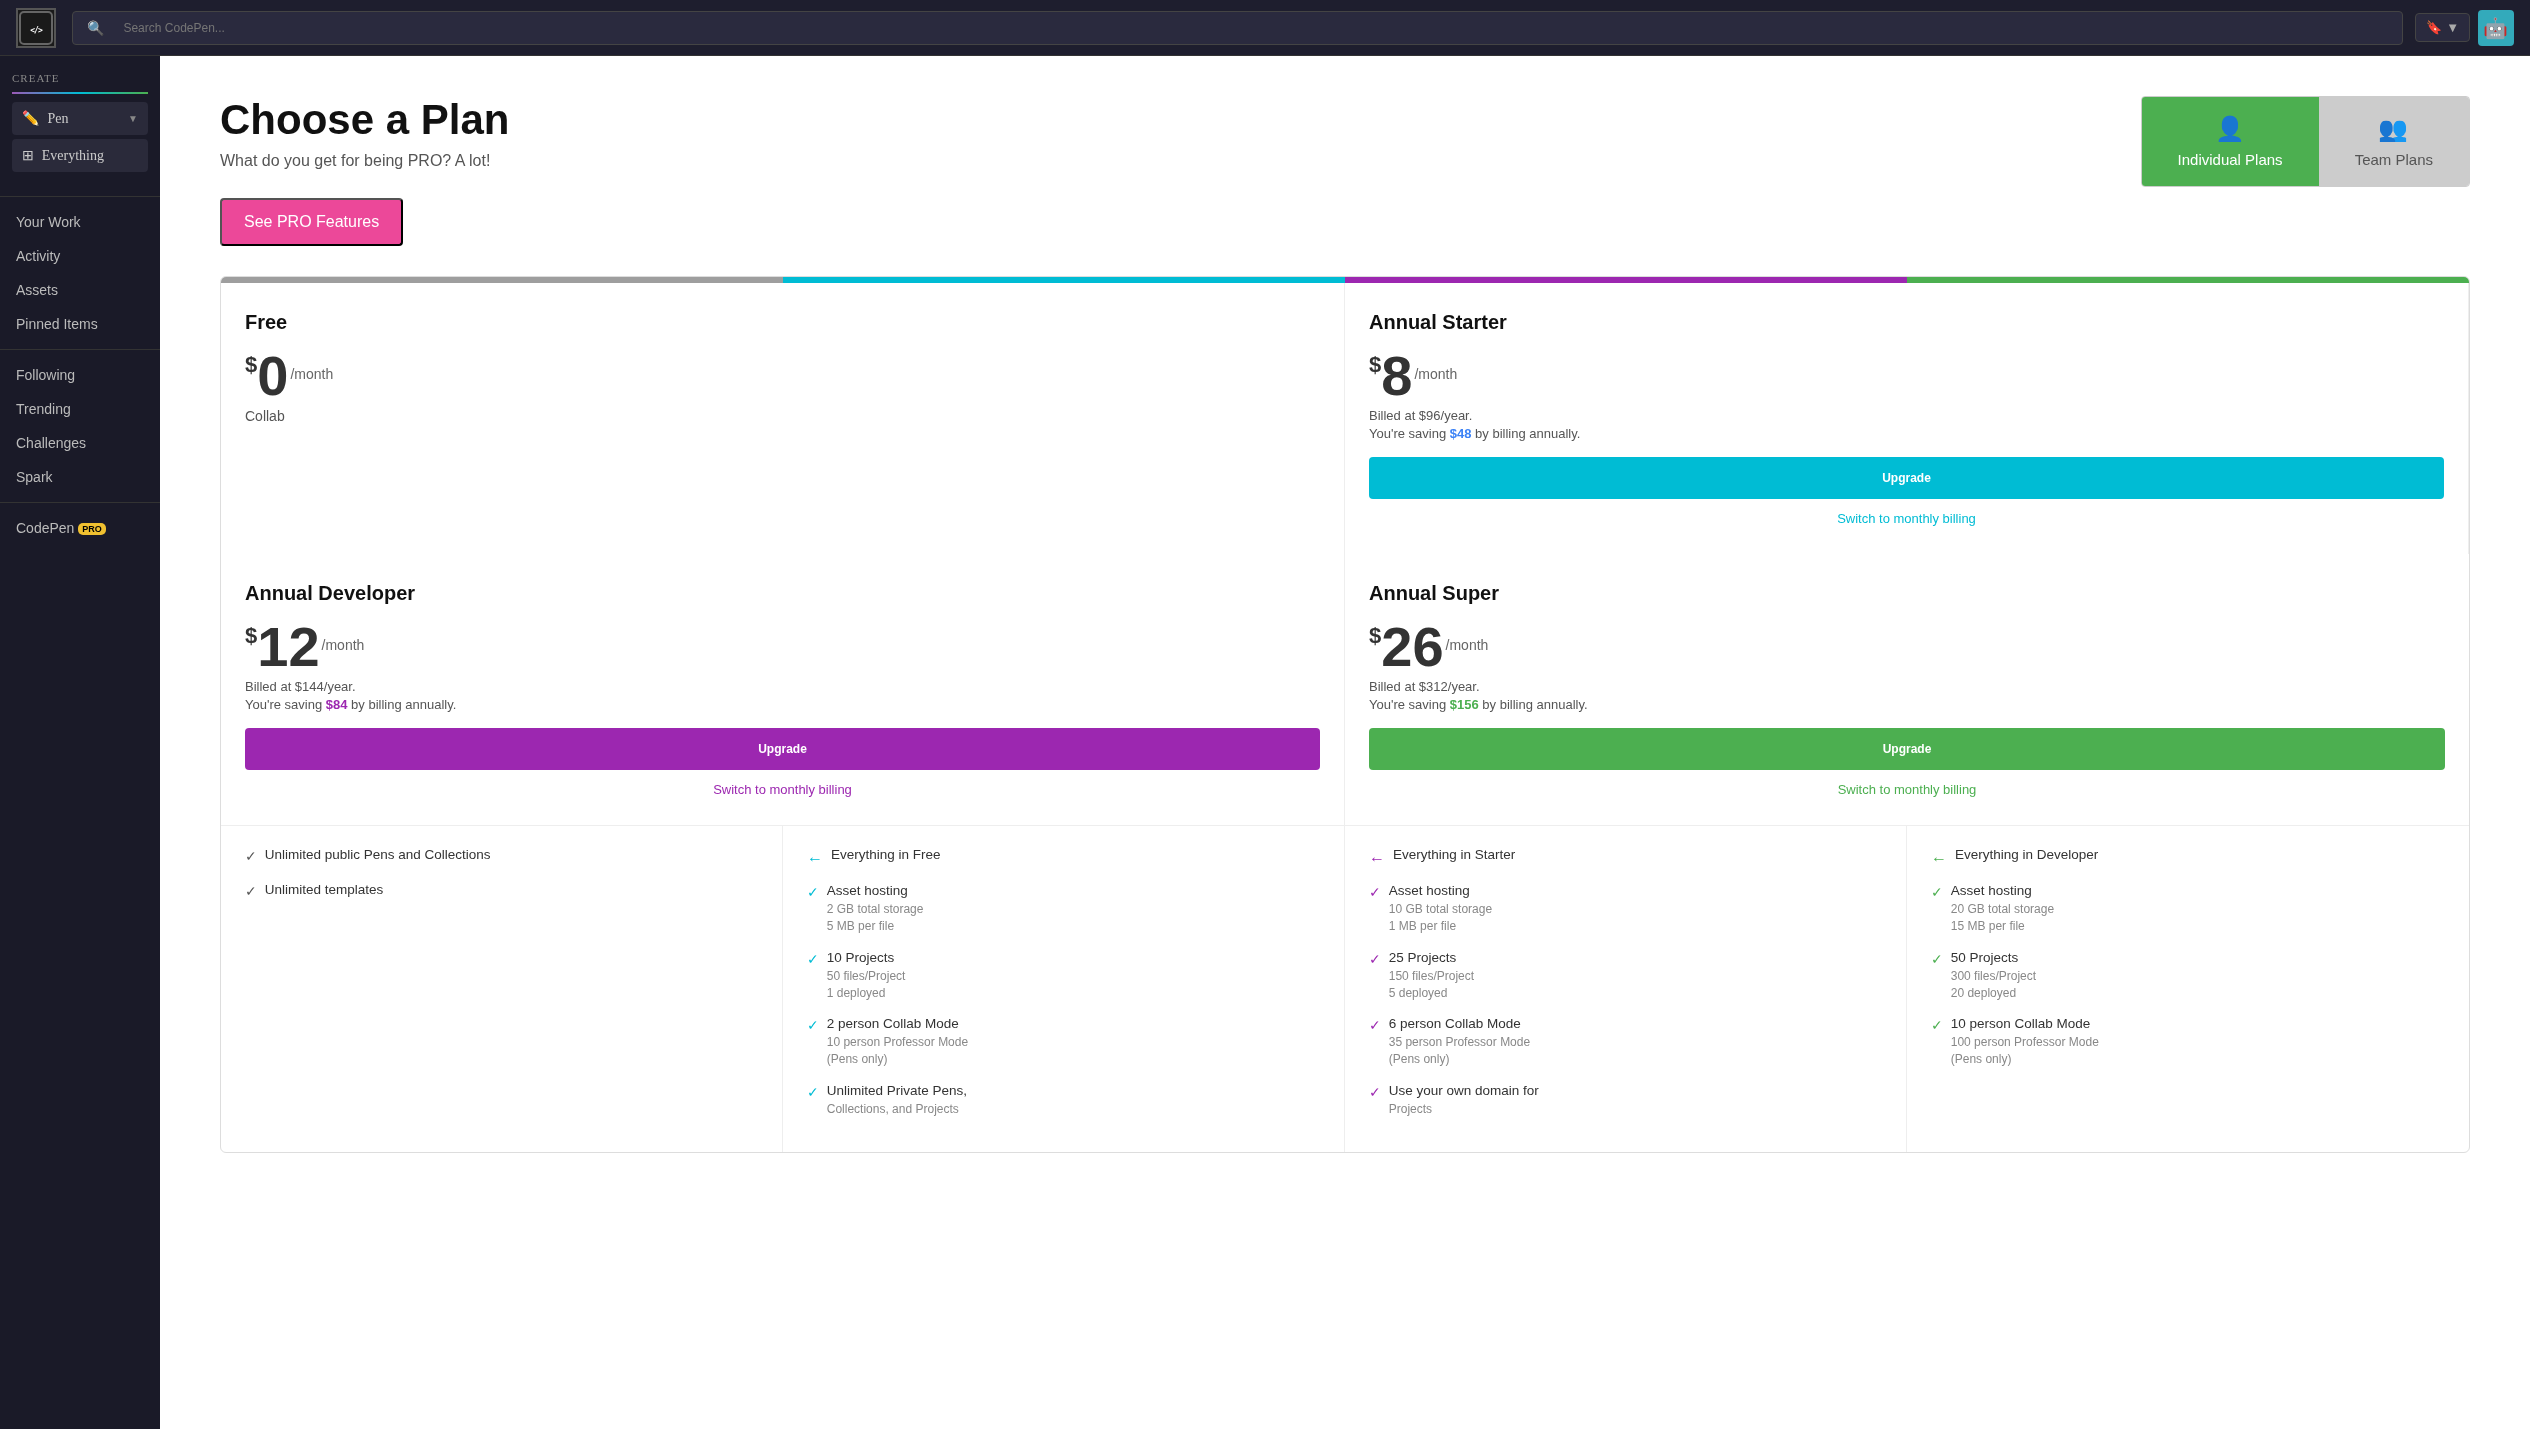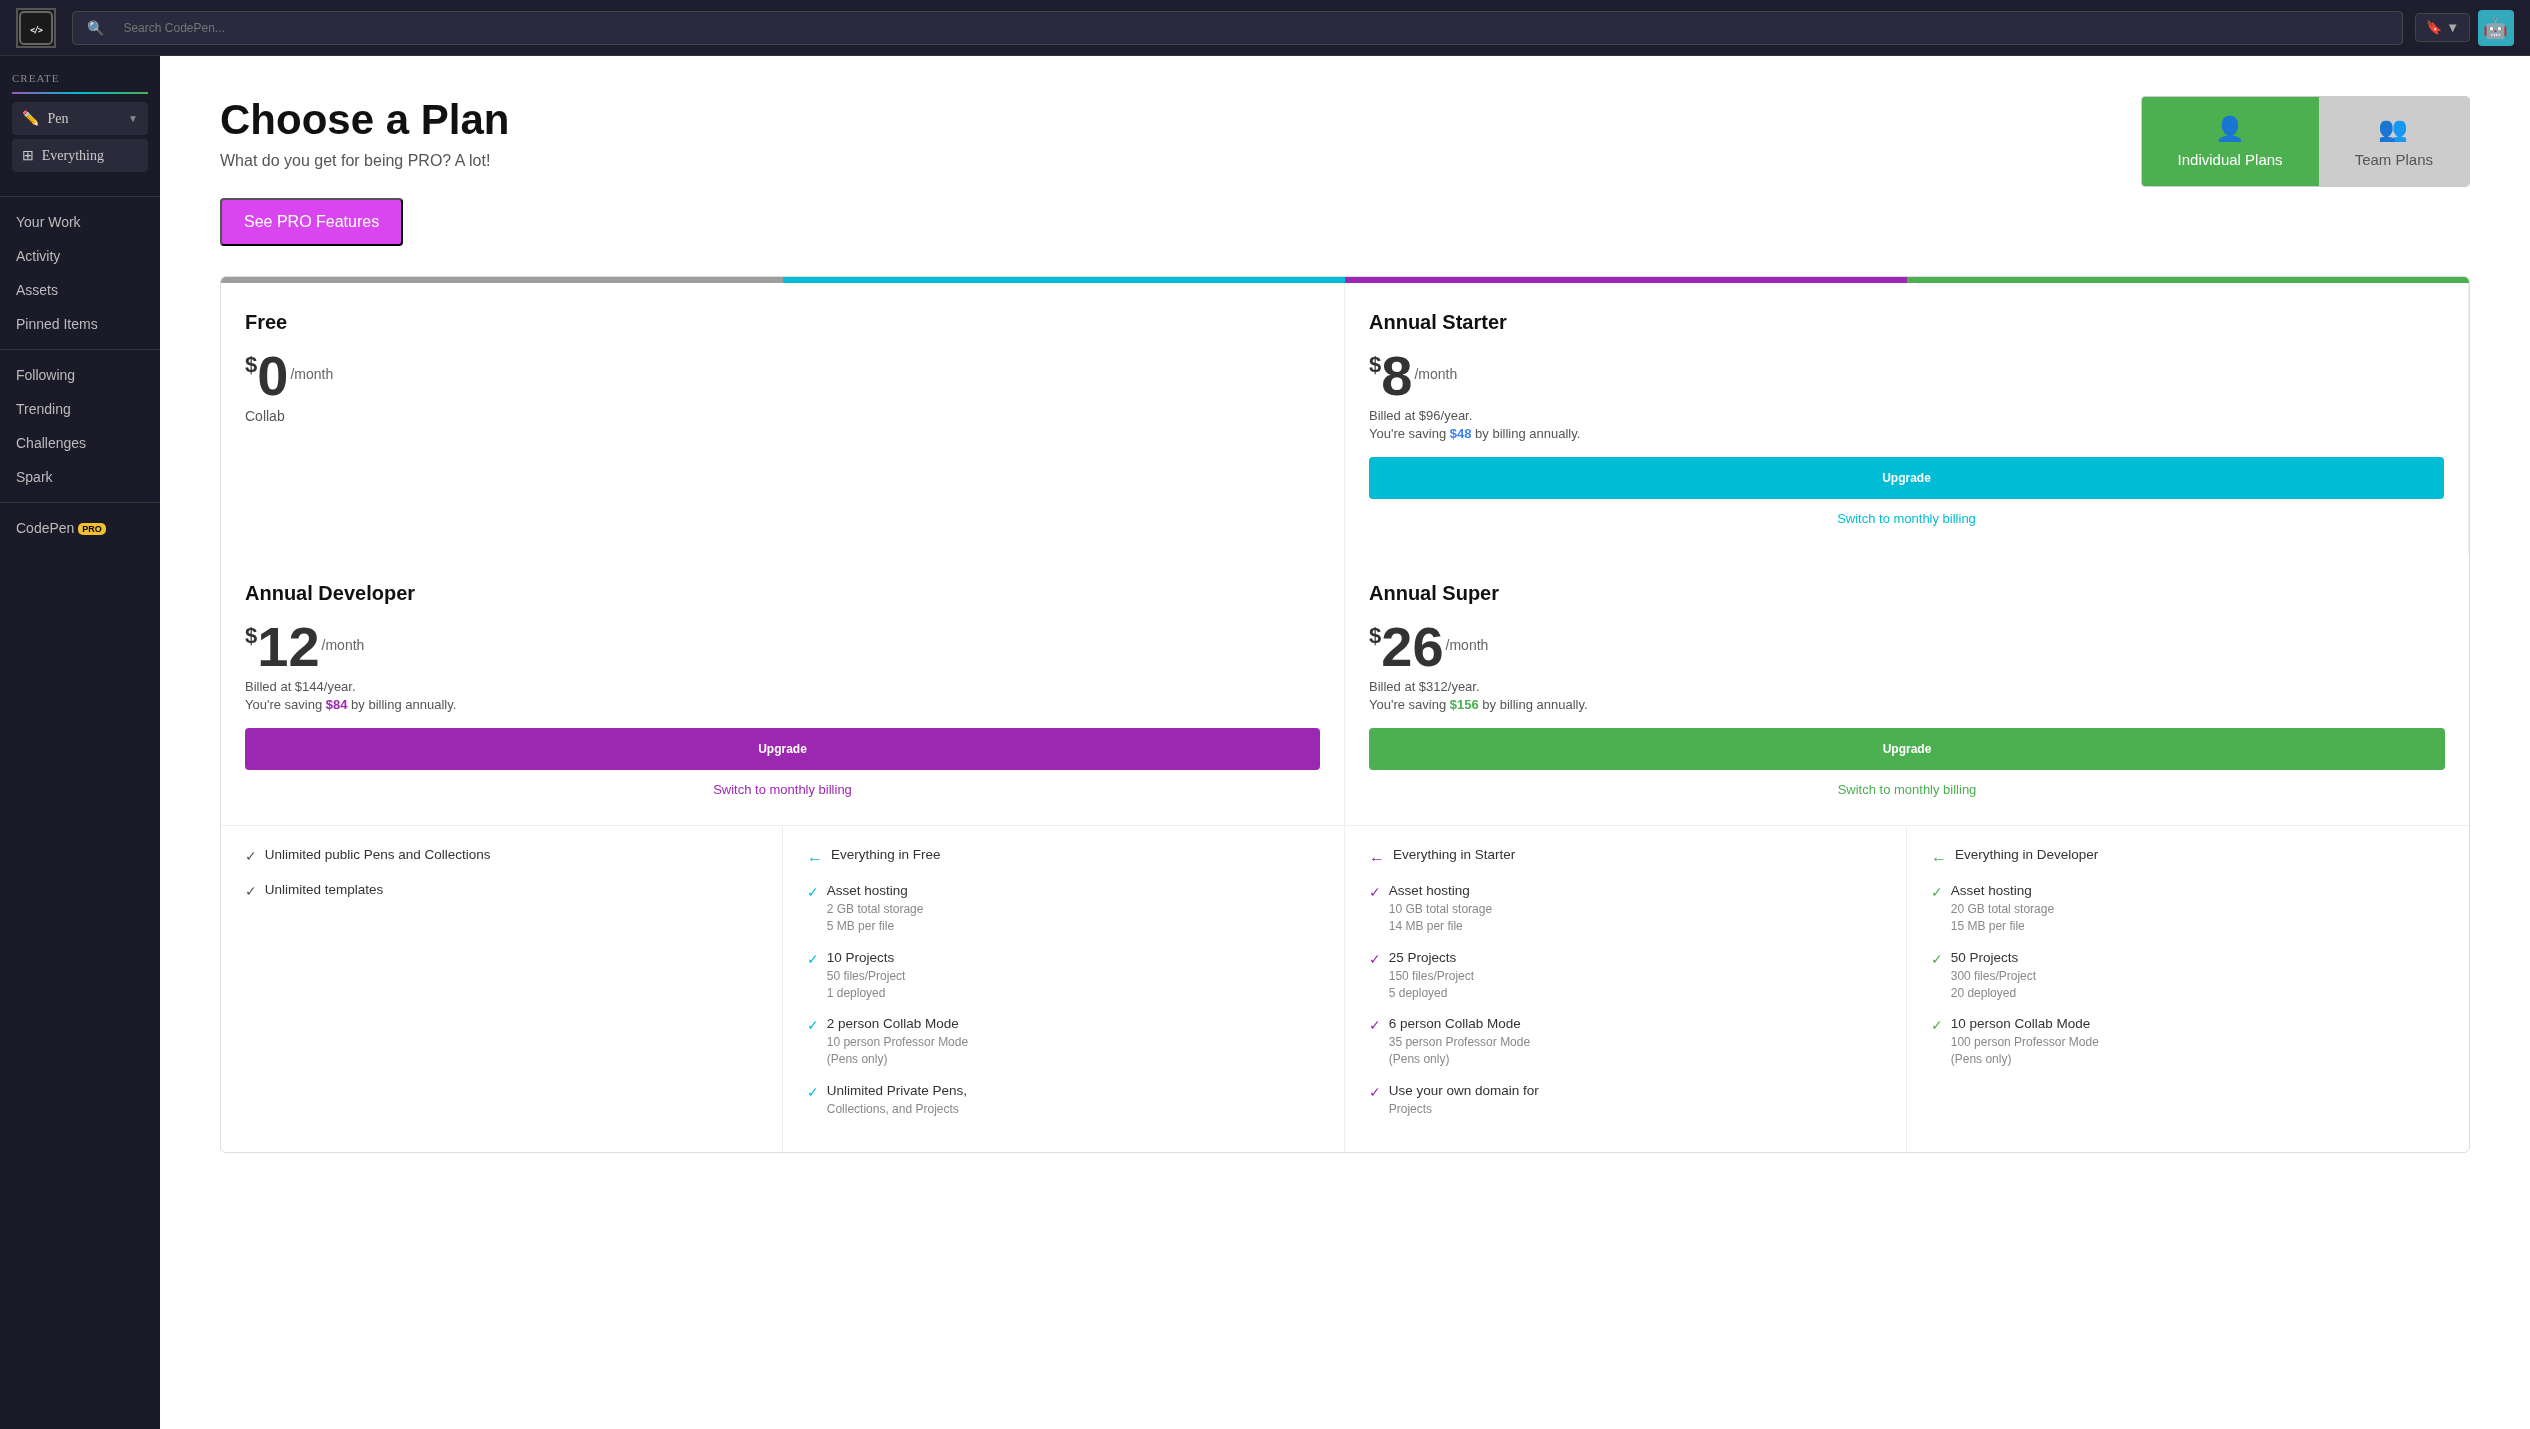--- a/index.html
+++ b/index.html
@@ -31,21 +31,21 @@
 
     
     .main { flex: 1; overflow-y: auto; background: #fff; color: #333; }
     .main-inner { padding: 40px 60px; }
 
     .page-title { font-size: 42px; font-weight: 800; color: #111; margin-bottom: 8px; }
     .page-subtitle { font-size: 16px; color: #555; margin-bottom: 24px; }
 
     .top-row { display: flex; align-items: flex-start; justify-content: space-between; margin-bottom: 30px; }
     .top-left {}
-    .see-pro-btn { display: inline-block; background: #d946ef; color: #fff; padding: 13px 22px; font-size: 16px; border-radius: 4px; cursor: pointer; margin-top: 4px; }
+    .see-pro-btn { display: inline-block; background: #ec4899; color: #fff; padding: 13px 22px; font-size: 16px; border-radius: 4px; cursor: pointer; margin-top: 4px; }
 
     .plan-tabs { display: flex; border-radius: 4px; overflow: hidden; border: 1px solid #ccc; }
     .plan-tab { padding: 18px 36px; background: #ccc; cursor: pointer; text-align: center; font-size: 15px; color: #555; display: flex; flex-direction: column; align-items: center; gap: 8px; }
     .plan-tab.active { background: #4caf50; color: #fff; }
     .plan-tab .tab-icon { font-size: 24px; }
 
     
     .pricing-table { background: #fff; border: 1px solid #ddd; border-radius: 6px; overflow: hidden; }
     .pricing-top-bars { display: grid; grid-template-columns: 1fr 1fr 1fr 1fr; }
     .pricing-bar { height: 6px; }
@@ -279,21 +279,21 @@
             </div>
           </div>
 
           <div class="features-col">
             <div class="feature-item">
               <span class="arrow-icon arrow-purple">←</span>
               <span class="feature-text">Everything in Starter</span>
             </div>
             <div class="feature-item">
               <span class="check purple">✓</span>
-              <span class="feature-text">Asset hosting<small>10 GB total storage</small><small>14 MB per file</small></span>
+              <span class="feature-text">Asset hosting<small>10 GB total storage</small><small>1 MB per file</small></span>
             </div>
             <div class="feature-item">
               <span class="check purple">✓</span>
               <span class="feature-text">25 Projects<small>150 files/Project</small><small>5 deployed</small></span>
             </div>
             <div class="feature-item">
               <span class="check purple">✓</span>
               <span class="feature-text">6 person Collab Mode<small>35 person Professor Mode</small><small>(Pens only)</small></span>
             </div>
             <div class="feature-item">

